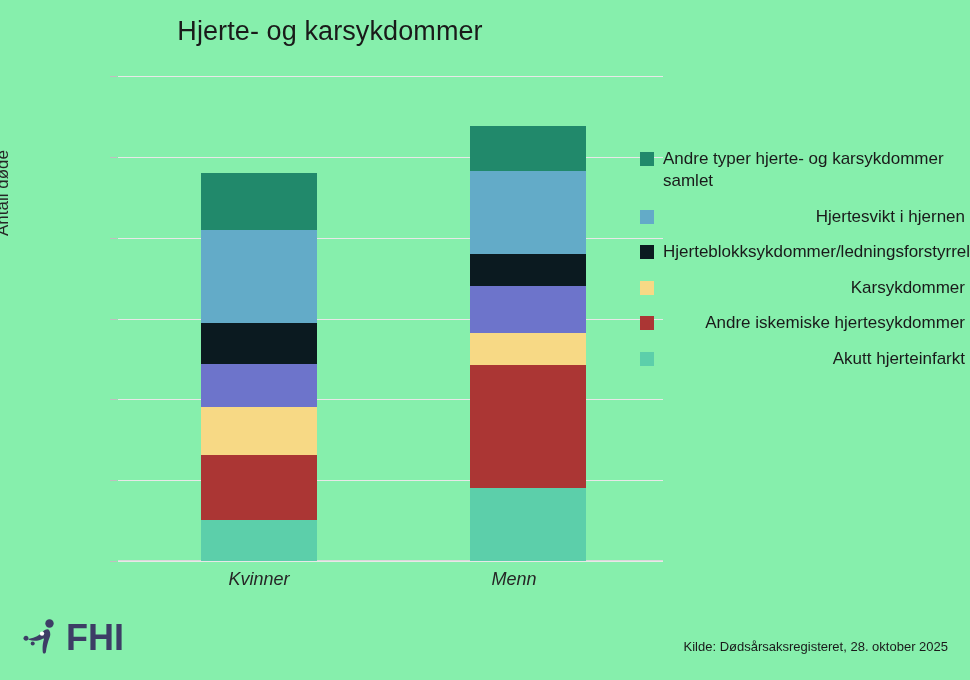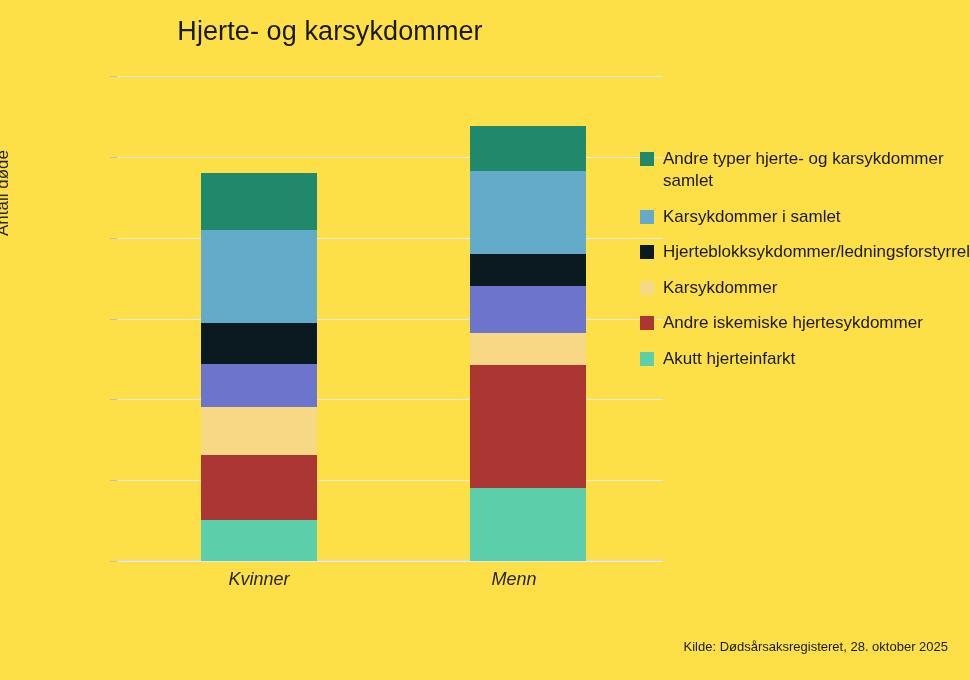--- a/index.html
+++ b/index.html
@@ -6,21 +6,21 @@
   html, body {
     margin: 0; padding: 0;
     width: 970px; height: 680px;
     background: #ffffff;
     font-family: "Liberation Sans", sans-serif;
     overflow: hidden;
   }
   #root {
     position: relative;
     width: 970px; height: 680px;
-    background: #fde047;
+    background: #86efac;
   }
 
   
   #chart-title {
     position: absolute;
     left: 0; top: 16px;
     width: 660px;
     text-align: center;
     font-size: 27px;
     color: #1a1a1a;
@@ -88,20 +88,21 @@
   
   #legend {
     position: absolute;
     left: 640px; top: 148px;
     width: 325px;
   }
   .legend-item {
     display: flex;
     align-items: flex-start;
     margin-bottom: 13px;
+    justify-content: space-between;
   }
   .legend-swatch {
     flex: 0 0 auto;
     width: 14px; height: 14px;
     margin-top: 4px;
     margin-right: 9px;
   }
   .legend-label {
     font-size: 17px;
     line-height: 1.32;
@@ -186,36 +187,50 @@
       </div>
   </div>
 
   <div id="legend">
       <div class="legend-item">
         <span class="legend-swatch" style="background: rgb(33, 137, 107);"></span>
         <span class="legend-label">Andre typer hjerte- og karsykdommer samlet</span>
       </div>
       <div class="legend-item">
         <span class="legend-swatch" style="background: rgb(99, 171, 200);"></span>
-        <span class="legend-label">Karsykdommer i samlet</span>
+        <span class="legend-label">Hjertesvikt i hjernen</span>
       </div>
       <div class="legend-item">
         <span class="legend-swatch" style="background: rgb(11, 26, 32);"></span>
         <span class="legend-label">Hjerteblokksykdommer/ledningsforstyrrelser</span>
       </div>
       <div class="legend-item">
         <span class="legend-swatch" style="background: rgb(247, 217, 133);"></span>
         <span class="legend-label">Karsykdommer</span>
       </div>
       <div class="legend-item">
         <span class="legend-swatch" style="background: rgb(171, 54, 52);"></span>
         <span class="legend-label">Andre iskemiske hjertesykdommer</span>
       </div>
       <div class="legend-item">
         <span class="legend-swatch" style="background: rgb(92, 207, 170);"></span>
         <span class="legend-label">Akutt hjerteinfarkt</span>
       </div>
     </div>
 
+  <div id="logo">
+    <span>
+      <svg width="44" height="44" viewBox="0 0 44 44" aria-hidden="true">
+        <g fill="#3d3d66">
+          <circle cx="31.5" cy="9.5" r="4.2"></circle>
+          <path d="M29.4 15.2c-1.9 0-3.3 1.0-4.6 2.6-3.0 3.7-8.0 6.1-13.6 6.9-0.9 0.1-1.2 0.7-0.4 1.0 4.6 1.9 10.4 1.3 14.4-1.2 0.5-0.3 0.9 0.1 0.7 0.7-1.0 3.2-1.4 6.6-1.3 10.2 0.0 1.0 0.1 1.9 0.2 2.8 0.1 0.9 0.7 1.4 1.5 1.4 0.9 0 1.5-0.6 1.6-1.5 0.6-5.1 1.9-9.9 3.6-14.3 0.5-1.3 0.8-2.4 0.8-3.5 0-3.0-1.2-5.1-2.9-5.1z"></path>
+          <path d="M8.0 21.8c-1.4 0-2.5 1.1-2.5 2.5s1.1 2.5 2.5 2.5 2.5-1.1 2.5-2.5-1.1-2.5-2.5-2.5z"></path>
+          <circle cx="14.7" cy="29.4" r="2.0"></circle>
+          <circle cx="24.0" cy="19.6" r="2.2" fill="#ffffff"></circle>
+        </g>
+      </svg>
+    </span>
+    <span id="logo-wordmark">FHI</span>
+  </div>
 
   <div id="source-note">Kilde: Dødsårsaksregisteret, 28. oktober 2025</div>
 
 </div>
 
 </body></html>

